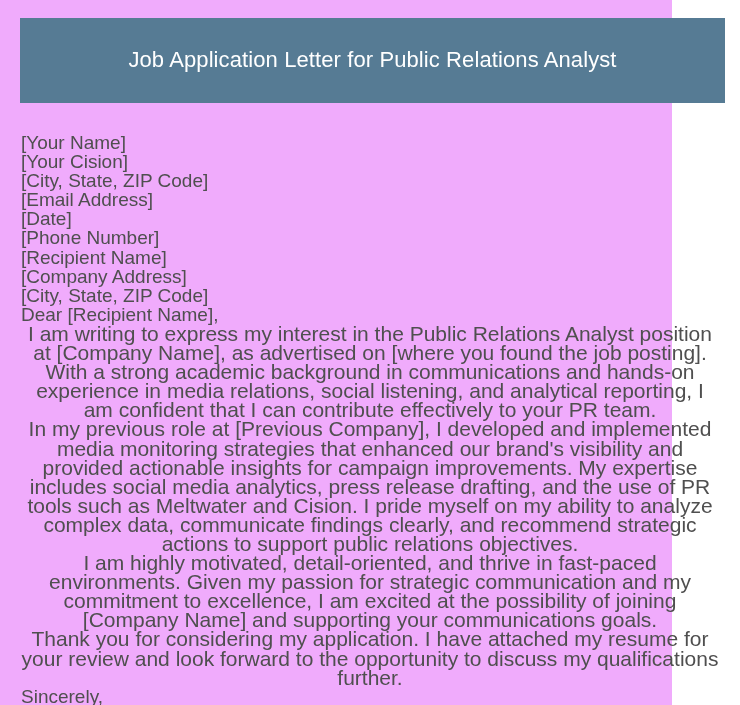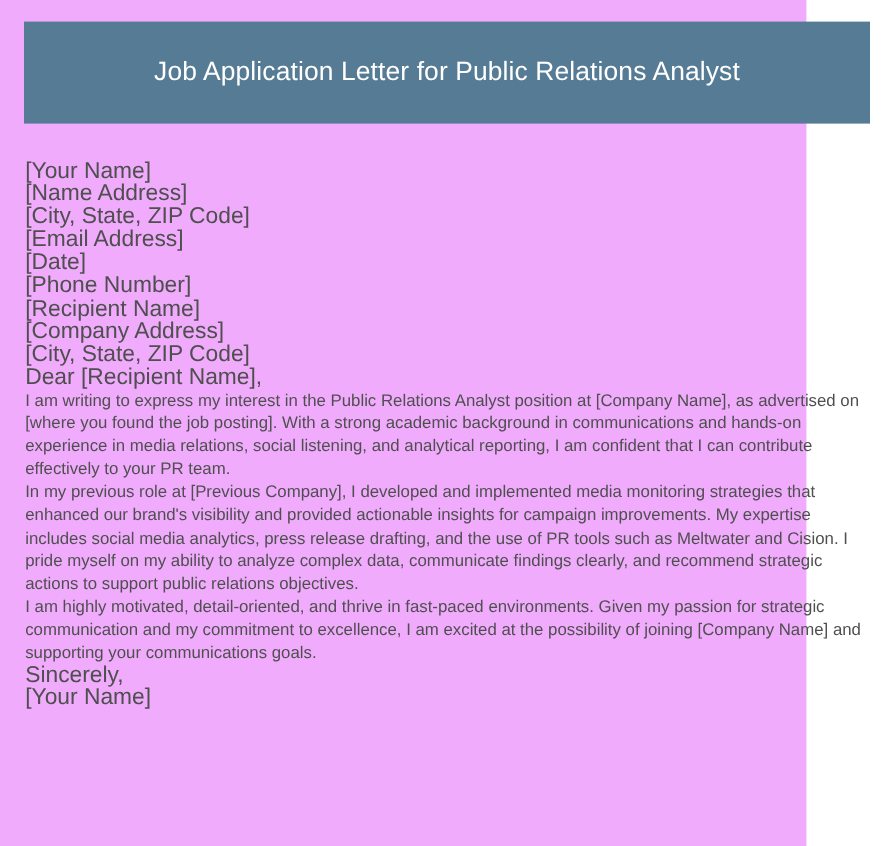--- a/index.html
+++ b/index.html
@@ -65,52 +65,53 @@
     padding: 0;
     font-size: 19px;
     line-height: 19.1px;
     color: #4f4f4f;
     white-space: normal;
   }
 
   .letter-para {
     margin: 0;
     padding: 0;
-    font-size: 14px;
+    font-size: 21px;
     line-height: 19.1px;
     color: #4f4f4f;
-    text-align: left;
+    text-align: center;
   }
 </style>
 </head>
 <body>
 
 <div class="page">
 
   <div class="header-band">
     <div class="header-title">Job Application Letter for Public Relations Analyst</div>
   </div>
 
   <div class="letter-body">
 
     <div>
       <div class="letter-line">[Your Name]</div>
-      <div class="letter-line">[Name Address]</div>
+      <div class="letter-line">[Your Cision]</div>
       <div class="letter-line">[City, State, ZIP Code]</div>
       <div class="letter-line">[Email Address]</div>
       <div class="letter-line">[Date]</div>
       <div class="letter-line">[Phone Number]</div>
       <div class="letter-line">[Recipient Name]</div>
       <div class="letter-line">[Company Address]</div>
       <div class="letter-line">[City, State, ZIP Code]</div>
     </div>
 
     <div class="letter-line">Dear [Recipient Name],</div>
 
     <div class="letter-para">I am writing to express my interest in the Public Relations Analyst position at [Company Name], as advertised on [where you found the job posting]. With a strong academic background in communications and hands-on experience in media relations, social listening, and analytical reporting, I am confident that I can contribute effectively to your PR team.</div>
     <div class="letter-para">In my previous role at [Previous Company], I developed and implemented media monitoring strategies that enhanced our brand's visibility and provided actionable insights for campaign improvements. My expertise includes social media analytics, press release drafting, and the use of PR tools such as Meltwater and Cision. I pride myself on my ability to analyze complex data, communicate findings clearly, and recommend strategic actions to support public relations objectives.</div>
     <div class="letter-para">I am highly motivated, detail-oriented, and thrive in fast-paced environments. Given my passion for strategic communication and my commitment to excellence, I am excited at the possibility of joining [Company Name] and supporting your communications goals.</div>
+    <div class="letter-para">Thank you for considering my application. I have attached my resume for your review and look forward to the opportunity to discuss my qualifications further.</div>
 
     <div class="letter-line">Sincerely,</div>
     <div class="letter-line">[Your Name]</div>
 
   </div>
 </div>
 
 </body></html>

